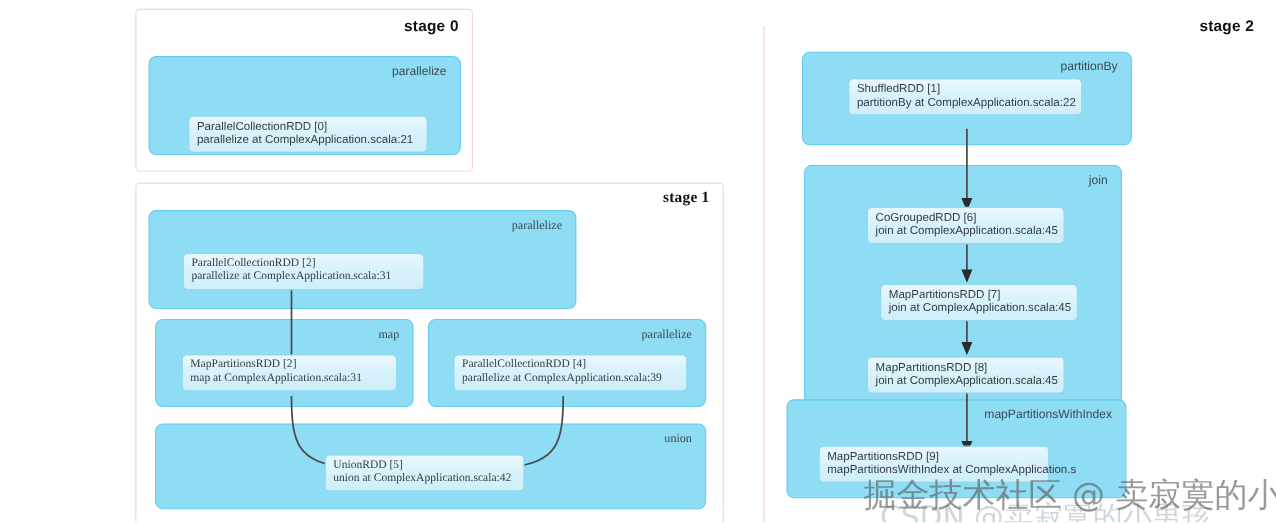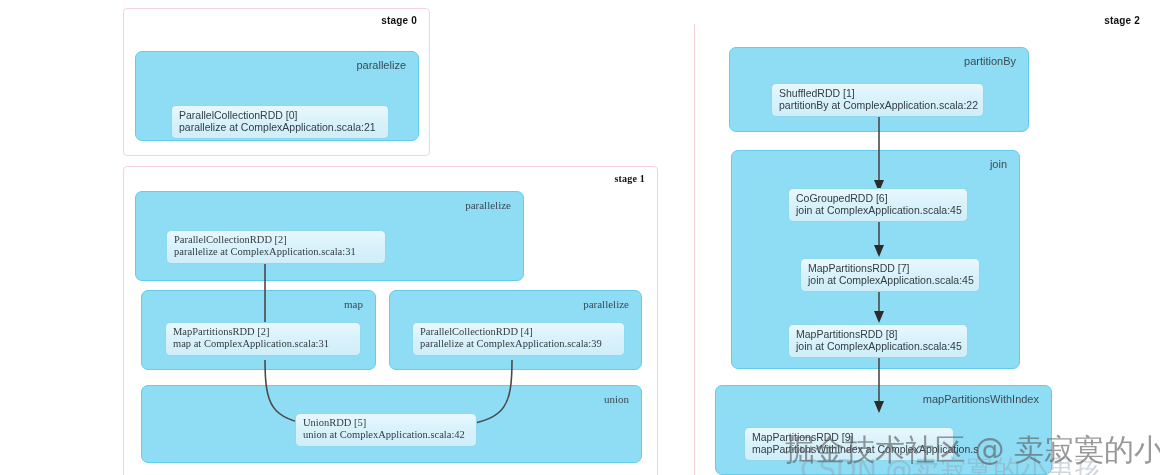--- a/index.html
+++ b/index.html
@@ -36,21 +36,21 @@
     border-radius: 4px;
     background: transparent;
   }
   .stage-cluster.borderless {
     border-color: transparent;
   }
   .stage-label {
     position: absolute;
     top: 6px;
     right: 12px;
-    font-size: 10px;
+    font-size: 14px;
     font-weight: bold;
     color: #111111;
     letter-spacing: 0.2px;
     white-space: nowrap;
   }
 
   
   .scope-box {
     position: absolute;
     box-sizing: border-box;
@@ -174,21 +174,21 @@
         <span class="rdd-line">union at ComplexApplication.scala:42</span>
       </div>
     </div>
   </div>
 
   <div class="stage-cluster borderless" style="left:706px; top:8px; width:447px; height:467px;">
     <div class="stage-label">stage 2</div>
 
     <div class="scope-box" style="left:22px; top:38px; width:300px; height:85px;">
       <div class="scope-label">partitionBy</div>
-      <div class="rdd-node" style="left:41px; top:35px; width:213px;">
+      <div class="rdd-node" style="left:41px; top:23px; width:213px;">
         <span class="rdd-line">ShuffledRDD [1]</span>
         <span class="rdd-line">partitionBy at ComplexApplication.scala:22</span>
       </div>
     </div>
 
     <div class="scope-box" style="left:24px; top:141px; width:289px; height:219px;">
       <div class="scope-label">join</div>
       <div class="rdd-node" style="left:56px; top:37px; width:180px;">
         <span class="rdd-line">CoGroupedRDD [6]</span>
         <span class="rdd-line">join at ComplexApplication.scala:45</span>
@@ -196,21 +196,21 @@
       <div class="rdd-node" style="left:56px; top:107px; width:180px;margin-left:12px;">
         <span class="rdd-line">MapPartitionsRDD [7]</span>
         <span class="rdd-line">join at ComplexApplication.scala:45</span>
       </div>
       <div class="rdd-node" style="left:56px; top:173px; width:180px;">
         <span class="rdd-line">MapPartitionsRDD [8]</span>
         <span class="rdd-line">join at ComplexApplication.scala:45</span>
       </div>
     </div>
 
-    <div class="scope-box" style="left:8px; top:376px; width:337px; height:90px;">
+    <div class="scope-box" style="left:8px; top:354px; width:309px; height:90px;">
       <div class="scope-label">mapPartitionsWithIndex</div>
       <div class="rdd-node" style="left:28px; top:41px; width:210px;">
         <span class="rdd-line">MapPartitionsRDD [9]</span>
         <span class="rdd-line">mapPartitionsWithIndex at ComplexApplication.s</span>
       </div>
     </div>
   </div>
 
   <svg class="edge-layer" viewBox="0 0 1160 475" width="1160" height="475">
 

